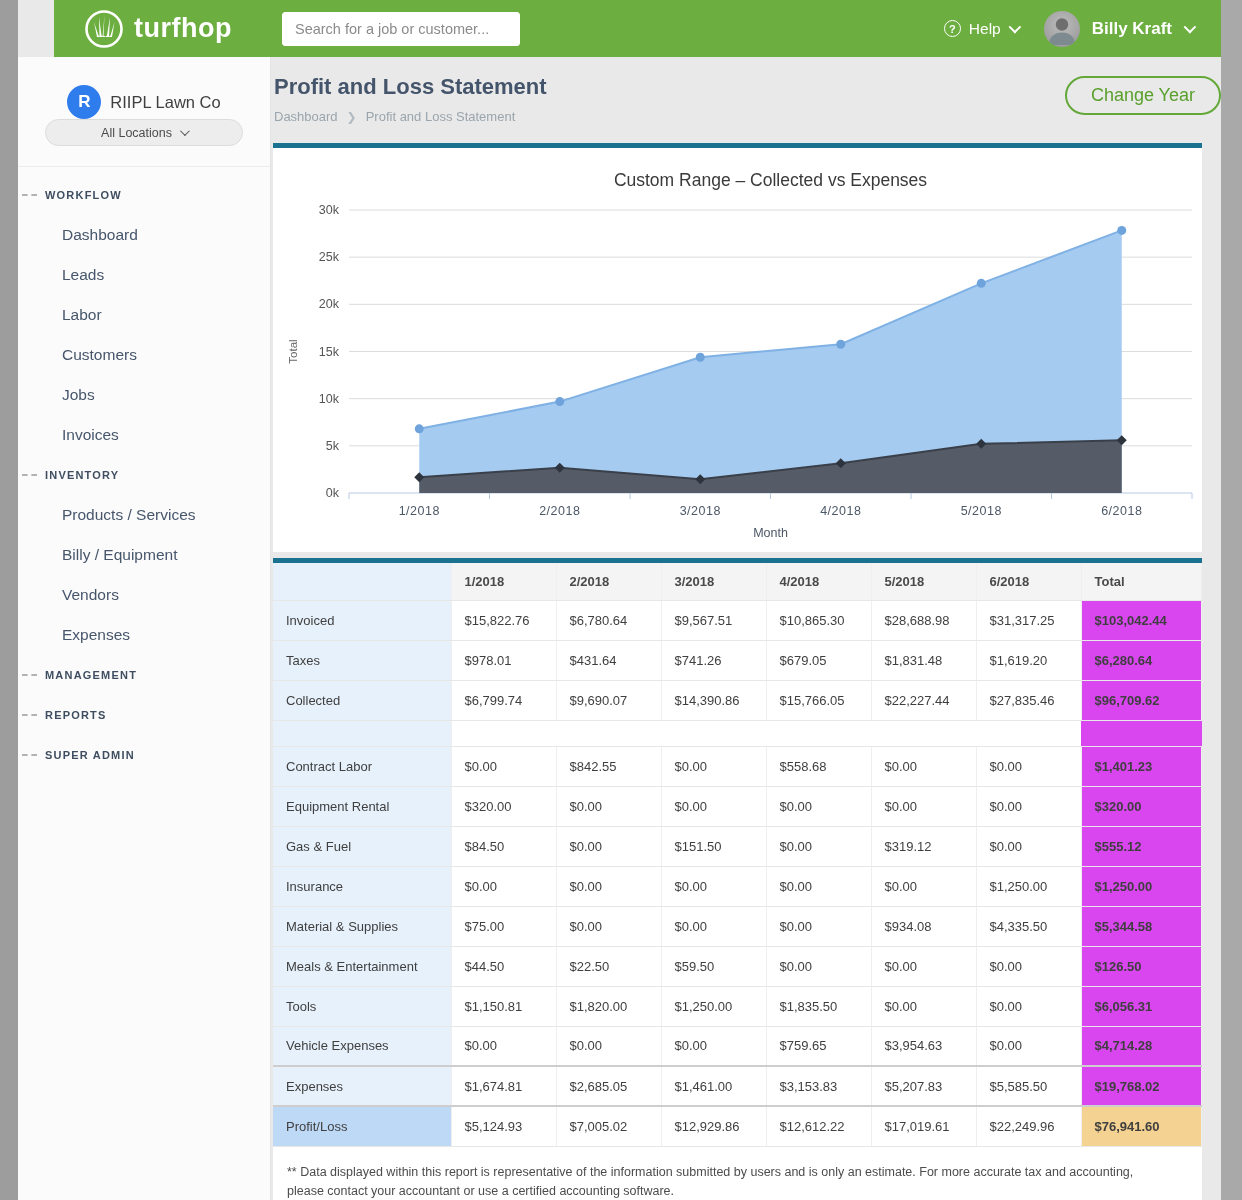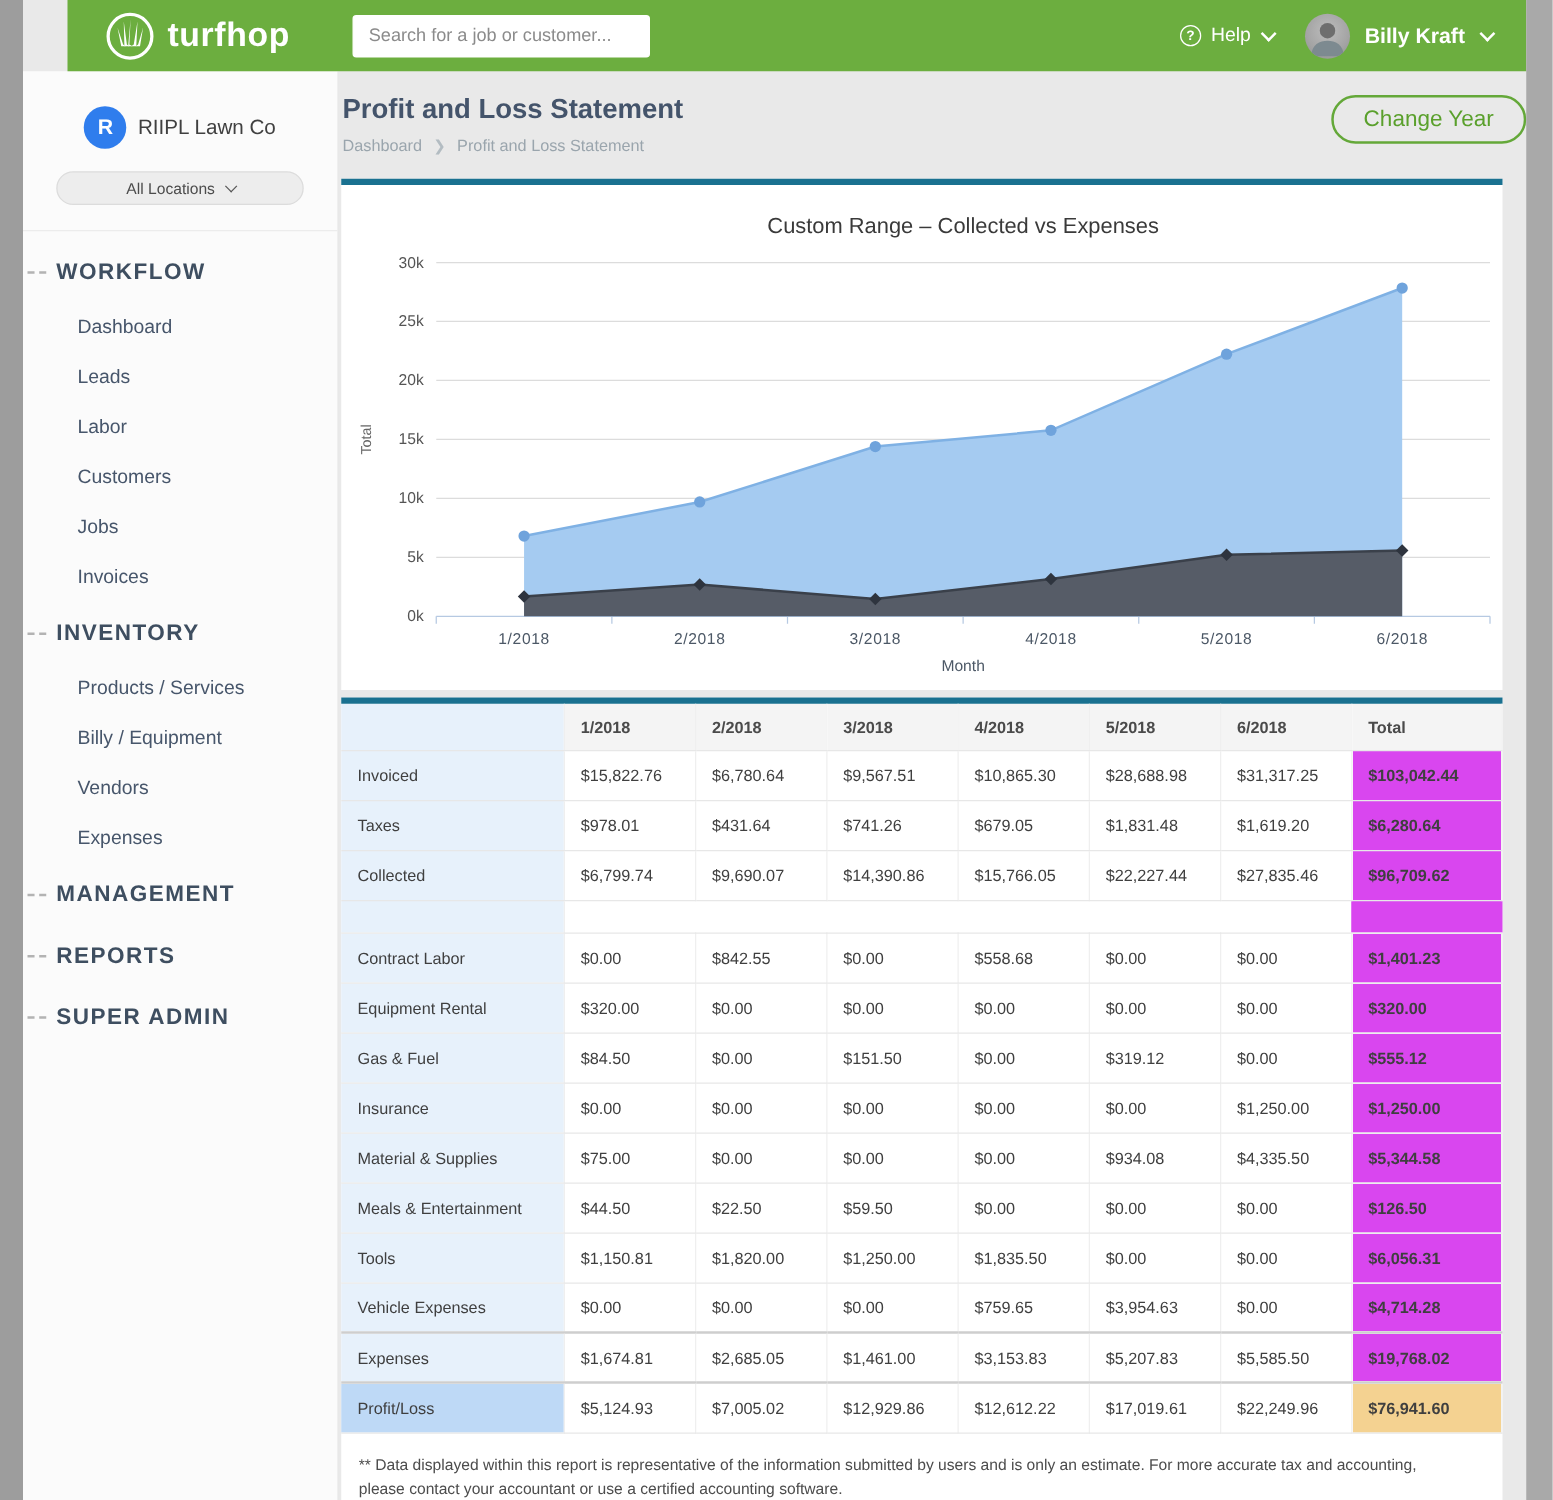--- a/index.html
+++ b/index.html
@@ -32,29 +32,29 @@
   .user-name { font-size:17px; font-weight:bold; }
 
   
   .sidebar { position:absolute; left:18px; top:57px; width:253px; bottom:0;
     background:#fbfbfb; border-right:1px solid #e4e4e4; z-index:5; }
   .company { padding:16px 18px 20px 18px; border-bottom:1px solid #ececec; }
   .company-row { display:flex; align-items:center; gap:9px; justify-content:center; margin-top:12px; }
   .company-badge { width:34px; height:34px; border-radius:50%; background:#2f7ded; color:#fff;
     font-size:17px; font-weight:bold; display:flex; align-items:center; justify-content:center; }
   .company-name { font-size:16.5px; color:#404040; }
-  .loc-pill { margin:18px auto 0 auto; width:198px; height:27px; background:#ededed;
+  .loc-pill { margin:0 auto 0 auto; width:198px; height:27px; background:#ededed;
     border:1px solid #dcdcdc; border-radius:14px; display:flex; align-items:center;
     justify-content:center; gap:8px; font-size:12.5px; color:#4c4c4c; cursor:pointer; }
   .loc-chev { width:7px; height:7px; border-right:1.5px solid #555; border-bottom:1.5px solid #555;
     transform:rotate(45deg) translateY(-2px); }
   .menu { padding-top:8px; }
   .menu-section { display:flex; align-items:center; gap:8px; padding:14px 0 14px 4px; cursor:pointer; }
   .menu-dash { width:15px; border-top:2px dashed #b3b3b3; }
-  .menu-section-label { font-size:18px; font-weight:bold; letter-spacing:1.2px; color:#3e4e60; }
+  .menu-section-label { font-size:11px; font-weight:bold; letter-spacing:1.2px; color:#3e4e60; }
   .menu-item { padding:11px 0 11px 44px; font-size:15.5px; color:#47566b; cursor:pointer; }
 
   
   .main { position:absolute; left:272px; top:57px; right:21px; bottom:0; }
   .page-head { position:relative; padding:17px 0 0 2px; height:86px; }
   .page-title { font-size:22px; font-weight:bold; color:#44546b; }
   .breadcrumb { margin-top:9px; font-size:13px; color:#9aa5ad; display:flex; gap:9px; align-items:center; }
   .crumb-sep { color:#b3bcc2; font-size:12px; }
   .change-year { position:absolute; right:0; top:19px; height:39px; padding:0 24px;
     border:2px solid #64a839; border-radius:21px; background:transparent; color:#5aa02c;

